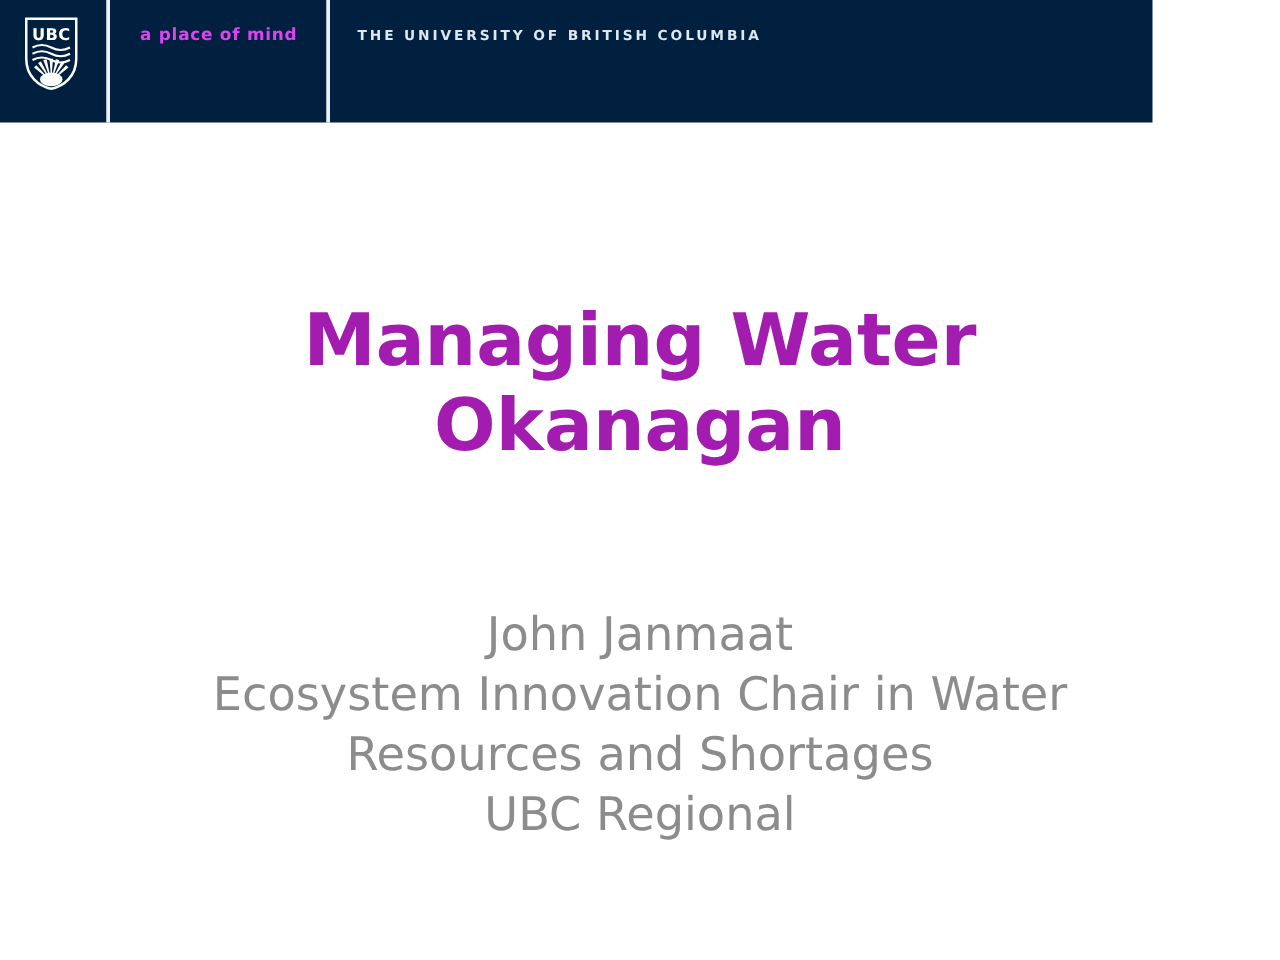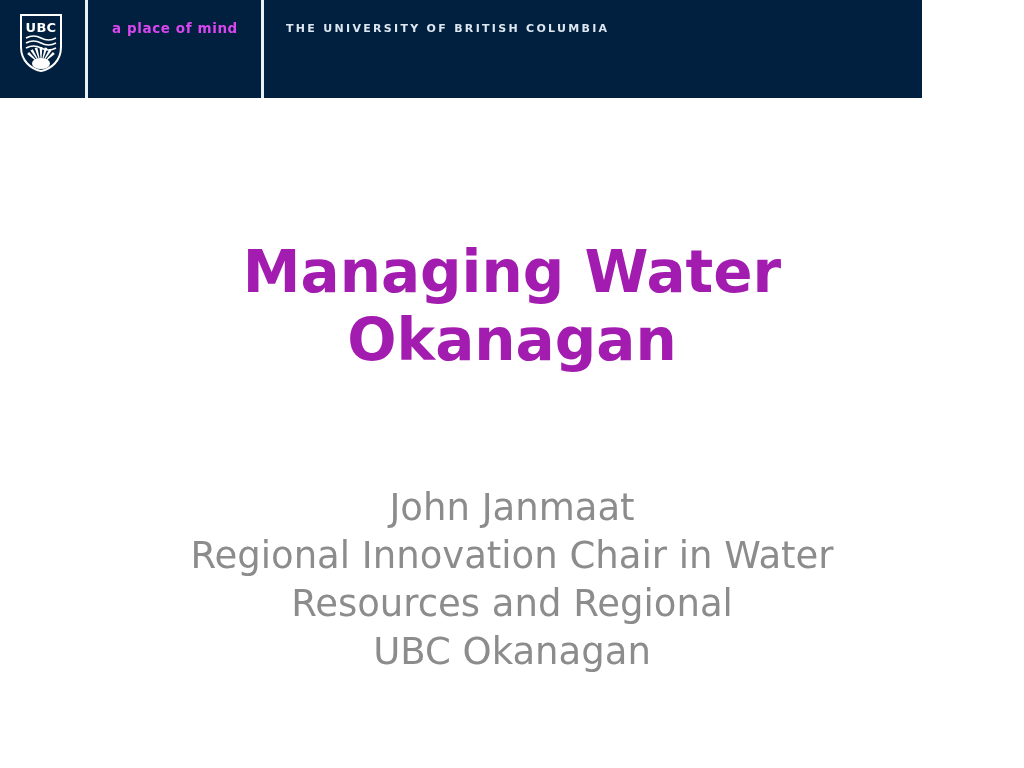--- a/index.html
+++ b/index.html
@@ -141,18 +141,18 @@
     <div class="uni-name">THE UNIVERSITY OF BRITISH COLUMBIA</div>
   </div>
 
   <div class="title-block">
     <div class="title-line">Managing Water</div>
     <div class="title-line">Okanagan</div>
   </div>
 
   <div class="subtitle-block">
     <div class="subtitle-line">John Janmaat</div>
-    <div class="subtitle-line">Regional Innovation Chair in Water</div>
-    <div class="subtitle-line">Resources and Regional</div>
-    <div class="subtitle-line">UBC Okanagan</div>
+    <div class="subtitle-line">Ecosystem Innovation Chair in Water</div>
+    <div class="subtitle-line">Resources and Shortages</div>
+    <div class="subtitle-line">UBC Regional</div>
   </div>
 
 </div>
 
 </body></html>

